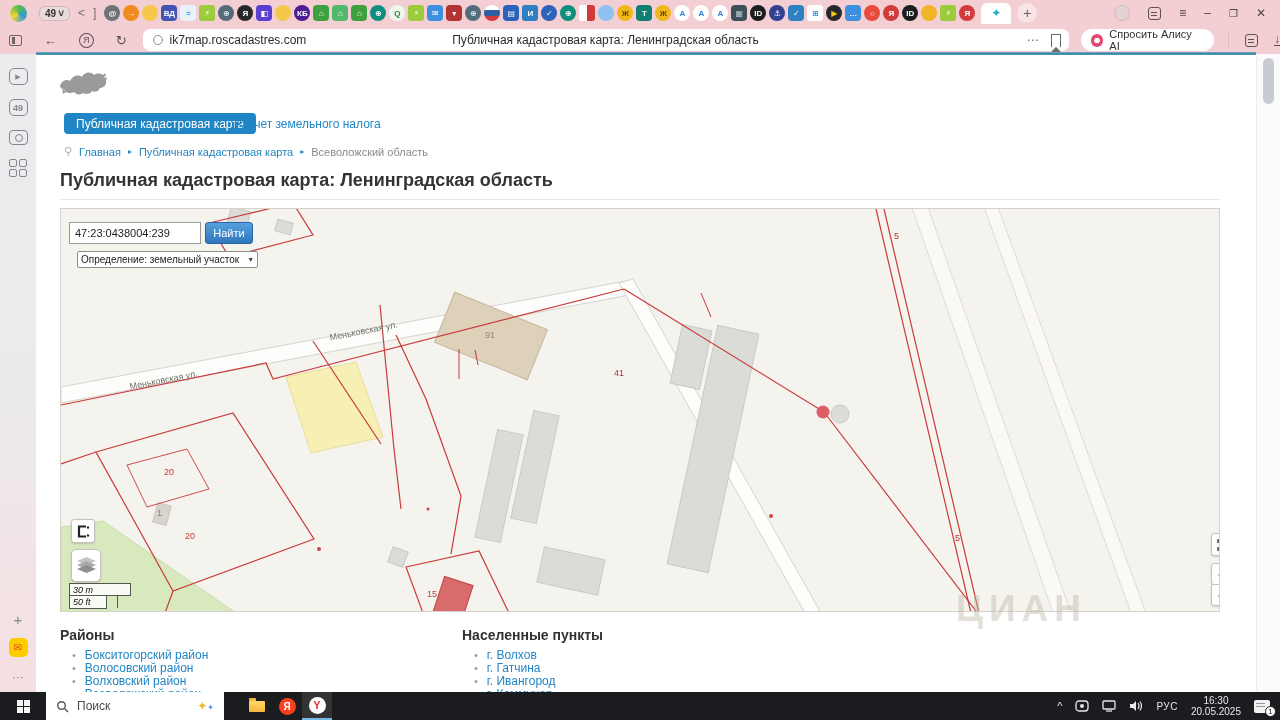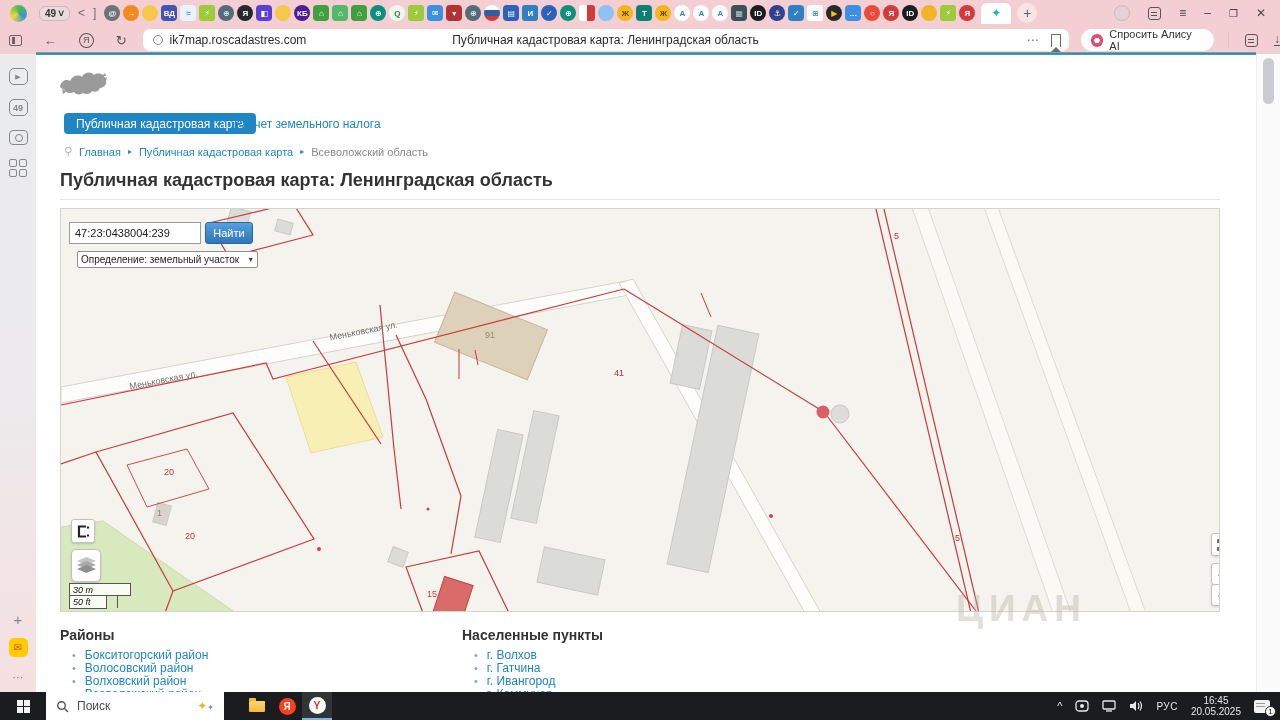--- a/index.html
+++ b/index.html
@@ -606,21 +606,21 @@
       <svg width="14" height="12" viewBox="0 0 14 12">
           <rect x="1" y="1" width="12" height="8" rx="1" stroke="#e8e8e8" fill="none" stroke-width="1.3"></rect>
           <line x1="4" y1="11" x2="10" y2="11" stroke="#e8e8e8" stroke-width="1.3"></line>
         </svg>
       <svg width="14" height="12" viewBox="0 0 14 12">
           <polygon points="1,4 4,4 7,1 7,11 4,8 1,8" fill="#e8e8e8"></polygon>
           <path d="M9,3 Q11,6 9,9 M11,1.5 Q14,6 11,10.5" stroke="#e8e8e8" fill="none" stroke-width="1.2"></path>
         </svg>
       <span class="lang">РУС</span>
       <span class="clock">
-        <span>16:45</span><br>
+        <span>16:30</span><br>
         <span>20.05.2025</span>
       </span>
       <span class="notif">
         <span class="badge">1</span>
       </span>
     </div>
   </div>
 
 </div>
 

